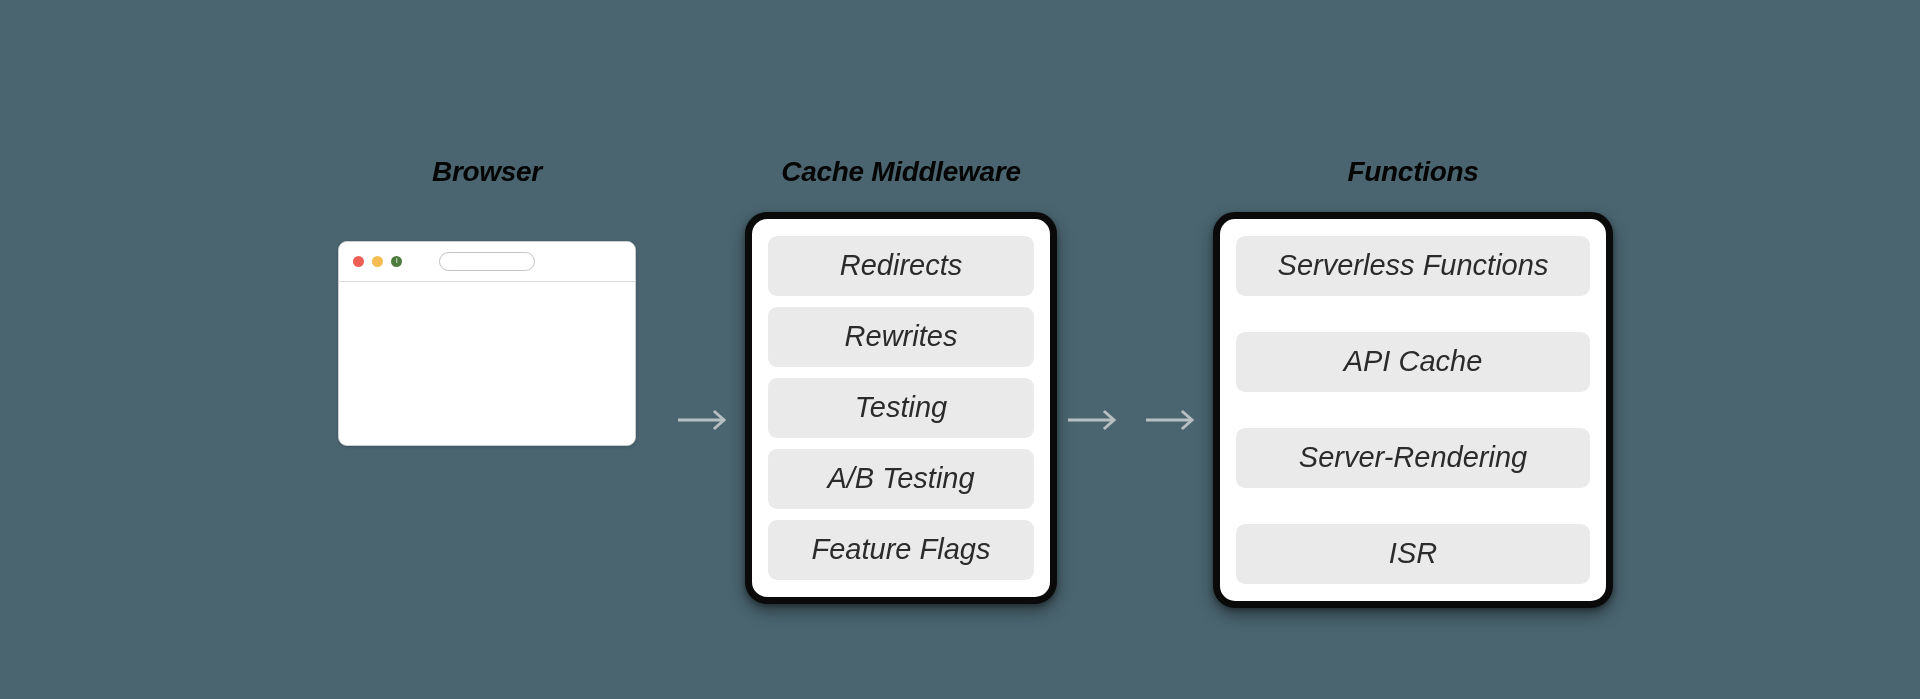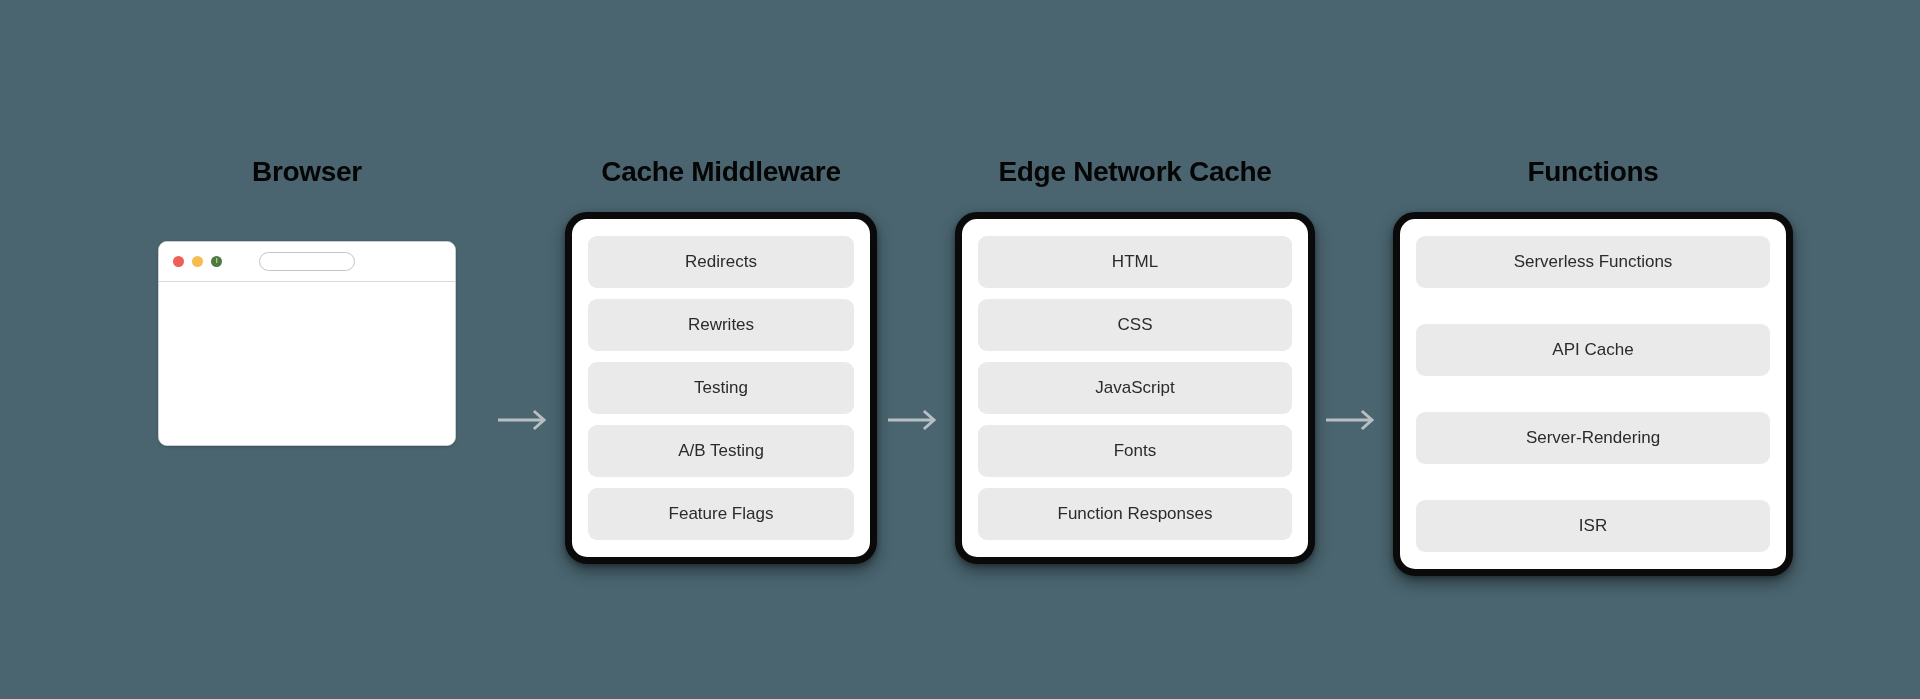--- a/index.html
+++ b/index.html
@@ -29,20 +29,21 @@
   }
 
   
   .node-col {
     display: flex;
     flex-direction: column;
     align-items: center;
     justify-content: flex-start;
     height: 560px;
     padding-top: 88px;
+    font-style: italic;
   }
 
   .node-title {
     font-size: 28px;
     font-weight: bold;
     color: #050505;
     letter-spacing: -0.3px;
     text-align: center;
     white-space: nowrap;
     margin-bottom: 26px;
@@ -125,26 +126,26 @@
     padding: 17px 16px;
     display: flex;
     flex-direction: column;
     gap: 11px;
     box-shadow: 0 7px 16px rgba(0,0,0,0.42), 0 2px 5px rgba(0,0,0,0.3);
   }
 
   .card-item {
     background: #eaeaea;
     border-radius: 9px;
-    height: 52px;
+    height: 60px;
     display: flex;
     align-items: center;
     justify-content: center;
     padding: 0 22px;
-    font-size: 17px;
+    font-size: 29px;
     color: #2b2b2b;
     white-space: nowrap;
   }
 
   .card-mw   { width: 312px; }
   .card-cache{ width: 360px; }
   .card-fn   { width: 400px; gap: 36px; }
 
   .mw-col    { width: 312px; }
   .cache-col { width: 360px; }
@@ -190,31 +191,20 @@
     </div>
   </div>
 
   <div class="arrow-wrap">
     <svg class="arrow" width="58" height="22" viewBox="0 0 58 22">
       <line x1="1" y1="11" x2="46" y2="11" stroke="#b7bfc2" stroke-width="3"></line>
       <polyline points="38,3 47,11 38,19" fill="none" stroke="#b7bfc2" stroke-width="3" stroke-linecap="square"></polyline>
     </svg>
   </div>
 
-  <div class="node-col cache-col">
-    <div class="node-title">Edge Network Cache</div>
-
-    <div class="card card-cache">
-      <div class="card-item">HTML</div>
-      <div class="card-item">CSS</div>
-      <div class="card-item">JavaScript</div>
-      <div class="card-item">Fonts</div>
-      <div class="card-item">Function Responses</div>
-    </div>
-  </div>
 
   <div class="arrow-wrap">
     <svg class="arrow" width="58" height="22" viewBox="0 0 58 22">
       <line x1="1" y1="11" x2="46" y2="11" stroke="#b7bfc2" stroke-width="3"></line>
       <polyline points="38,3 47,11 38,19" fill="none" stroke="#b7bfc2" stroke-width="3" stroke-linecap="square"></polyline>
     </svg>
   </div>
 
   <div class="node-col fn-col">
     <div class="node-title">Functions</div>

